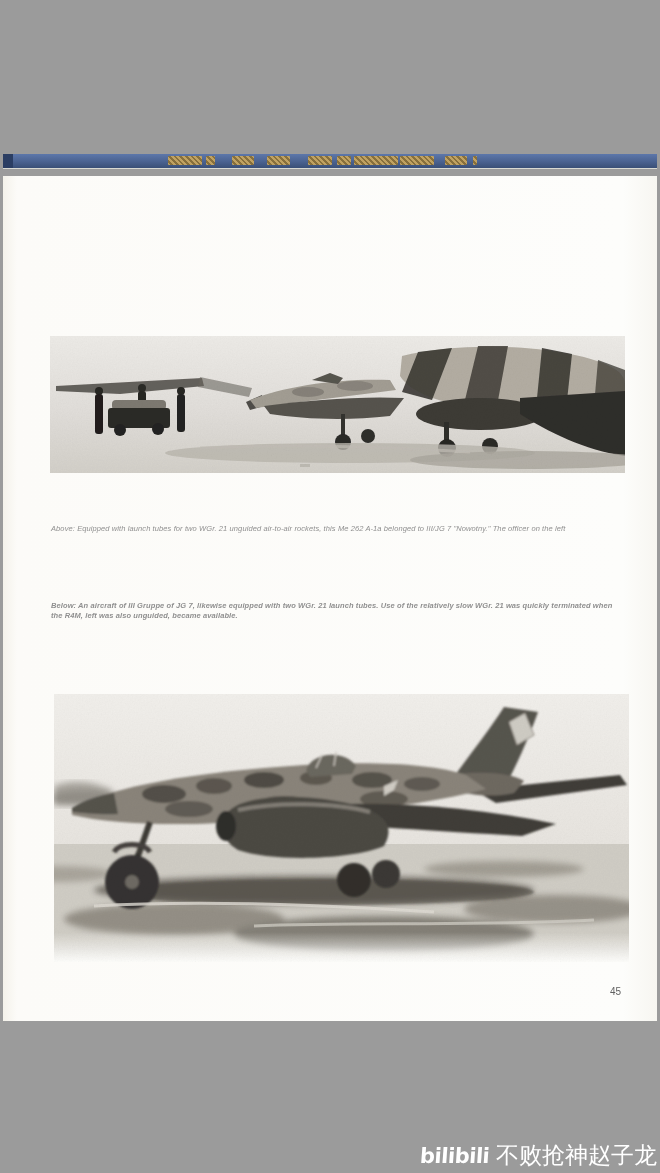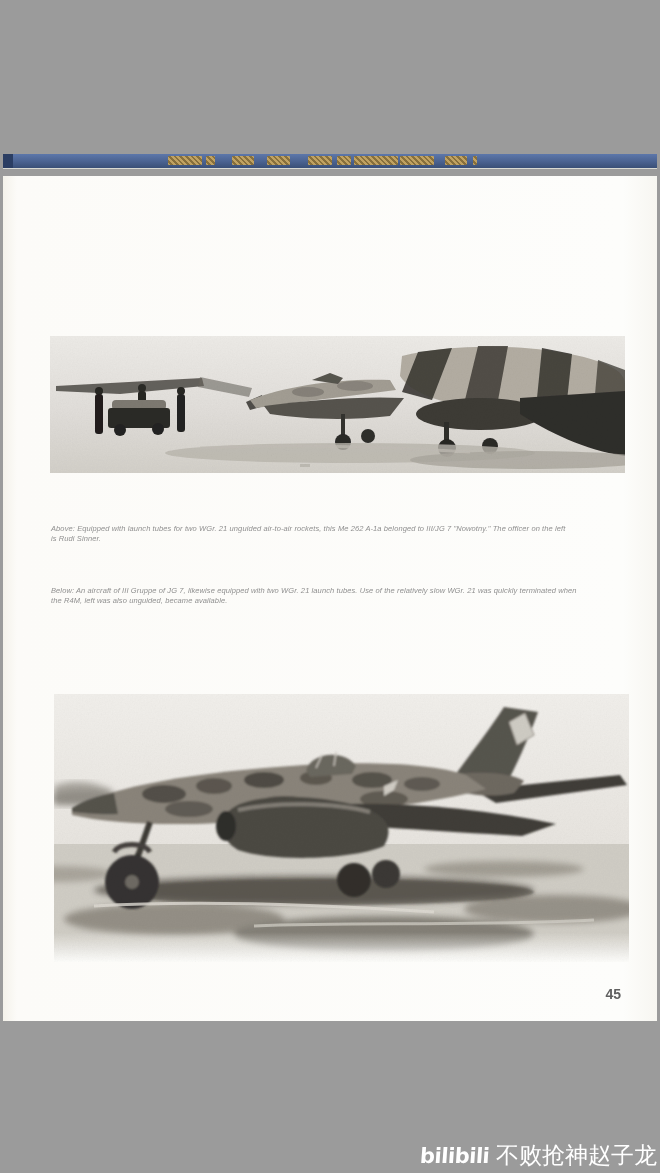--- a/index.html
+++ b/index.html
@@ -18,21 +18,21 @@
 
   
   .page { position:absolute; left:3px; top:168px; width:654px; height:845px;
     background:linear-gradient(90deg,#f4f2ea 0px,#fcfbf8 14px,#fdfdfb 620px,#f7f6f1 654px);margin-top:8px; }
 
   .photo { position:absolute; display:block; }
 
   .caption { position:absolute; font-style:italic; font-size:7.5px; line-height:9.5px;
     color:#8f8f8f; letter-spacing:0.1px; white-space:nowrap; }
 
-  .page-number { position:absolute; top:810px; right:36px; font-size:14px; font-weight:bold; color:#606060; }
+  .page-number { position:absolute; top:810px; right:36px; font-size:10px; font-weight:normal; color:#606060; }
 
   
   .watermark { position:absolute; right:3px; bottom:6px; display:flex; align-items:flex-end; gap:7px; color:#ffffff; }
   .wm-logo { font-size:21px; font-weight:bold; letter-spacing:-0.5px; line-height:1;
     font-family:"DejaVu Sans", sans-serif; transform:skewX(-4deg); }
   .wm-text { font-size:23px; line-height:1; font-family:"DejaVu Sans", sans-serif; }
 </style>
 </head>
 <body>
 
@@ -111,24 +111,23 @@
         <ellipse cx="300" cy="117" rx="185" ry="10" fill="#b9b5ac" opacity="0.8"></ellipse>
         <ellipse cx="480" cy="124" rx="120" ry="9" fill="#aaa69d" opacity="0.8"></ellipse>
         <path d="M150,112 C240,108 330,110 420,116" stroke="#c2beb5" stroke-width="3" fill="none" opacity="0.7"></path>
         <rect x="250" y="128" width="10" height="3" fill="#b4b0a7" opacity="0.7"></rect>
       </g>
       <rect width="575" height="137" filter="url(#p1noise)" opacity="0.16" style="mix-blend-mode:multiply"></rect>
     </svg>
 
     <div class="caption" style="left:48px;top:348px;">
       <div>Above: Equipped with launch tubes for two WGr. 21 unguided air-to-air rockets, this Me 262 A-1a belonged to III/JG 7 "Nowotny." The officer on the left</div>
-      <div>is Rudi Sinner.</div>
     </div>
 
-    <div class="caption" style="left:48px;top:410px;">
+    <div class="caption" style="left:48px;top:425px;font-weight:bold;">
       <div>Below: An aircraft of III Gruppe of JG 7, likewise equipped with two WGr. 21 launch tubes. Use of the relatively slow WGr. 21 was quickly terminated when</div>
       <div>the R4M, left was also unguided, became available.</div>
     </div>
 
     <svg class="photo" style="left:51px;top:518px;" width="575" height="268" viewBox="0 0 575 268">
       <defs>
         <linearGradient id="p2sky" x1="0" y1="0" x2="0" y2="1">
           <stop offset="0" stop-color="#f1efeb"></stop>
             <stop offset="0.5" stop-color="#e9e6e1"></stop>
             <stop offset="1" stop-color="#dedbd4"></stop>

